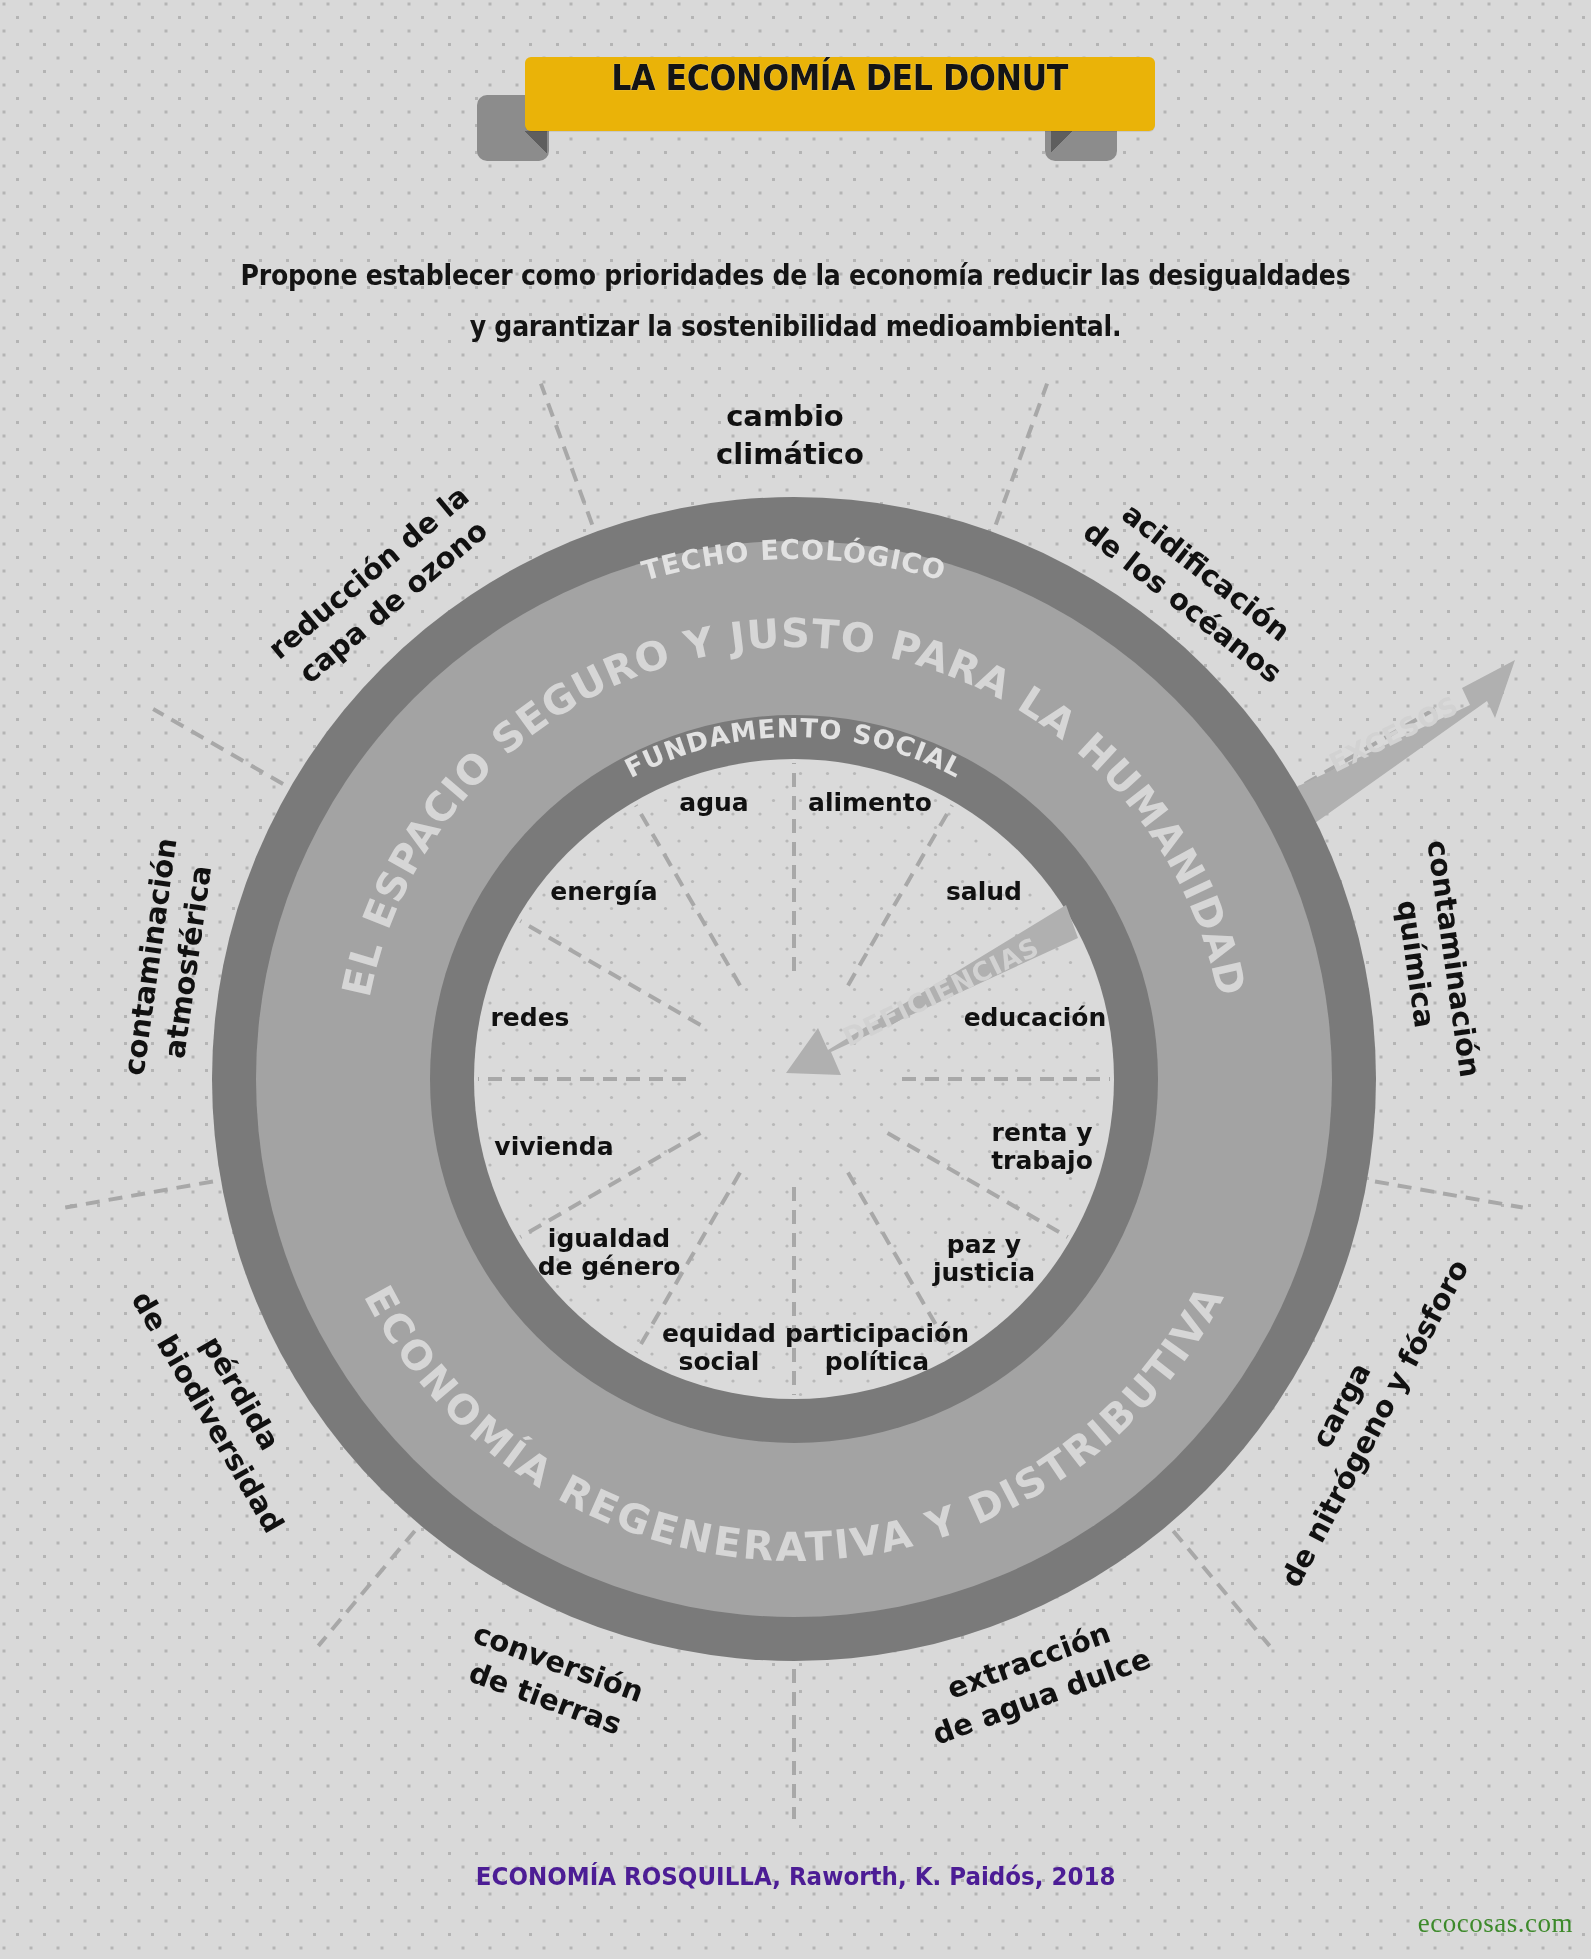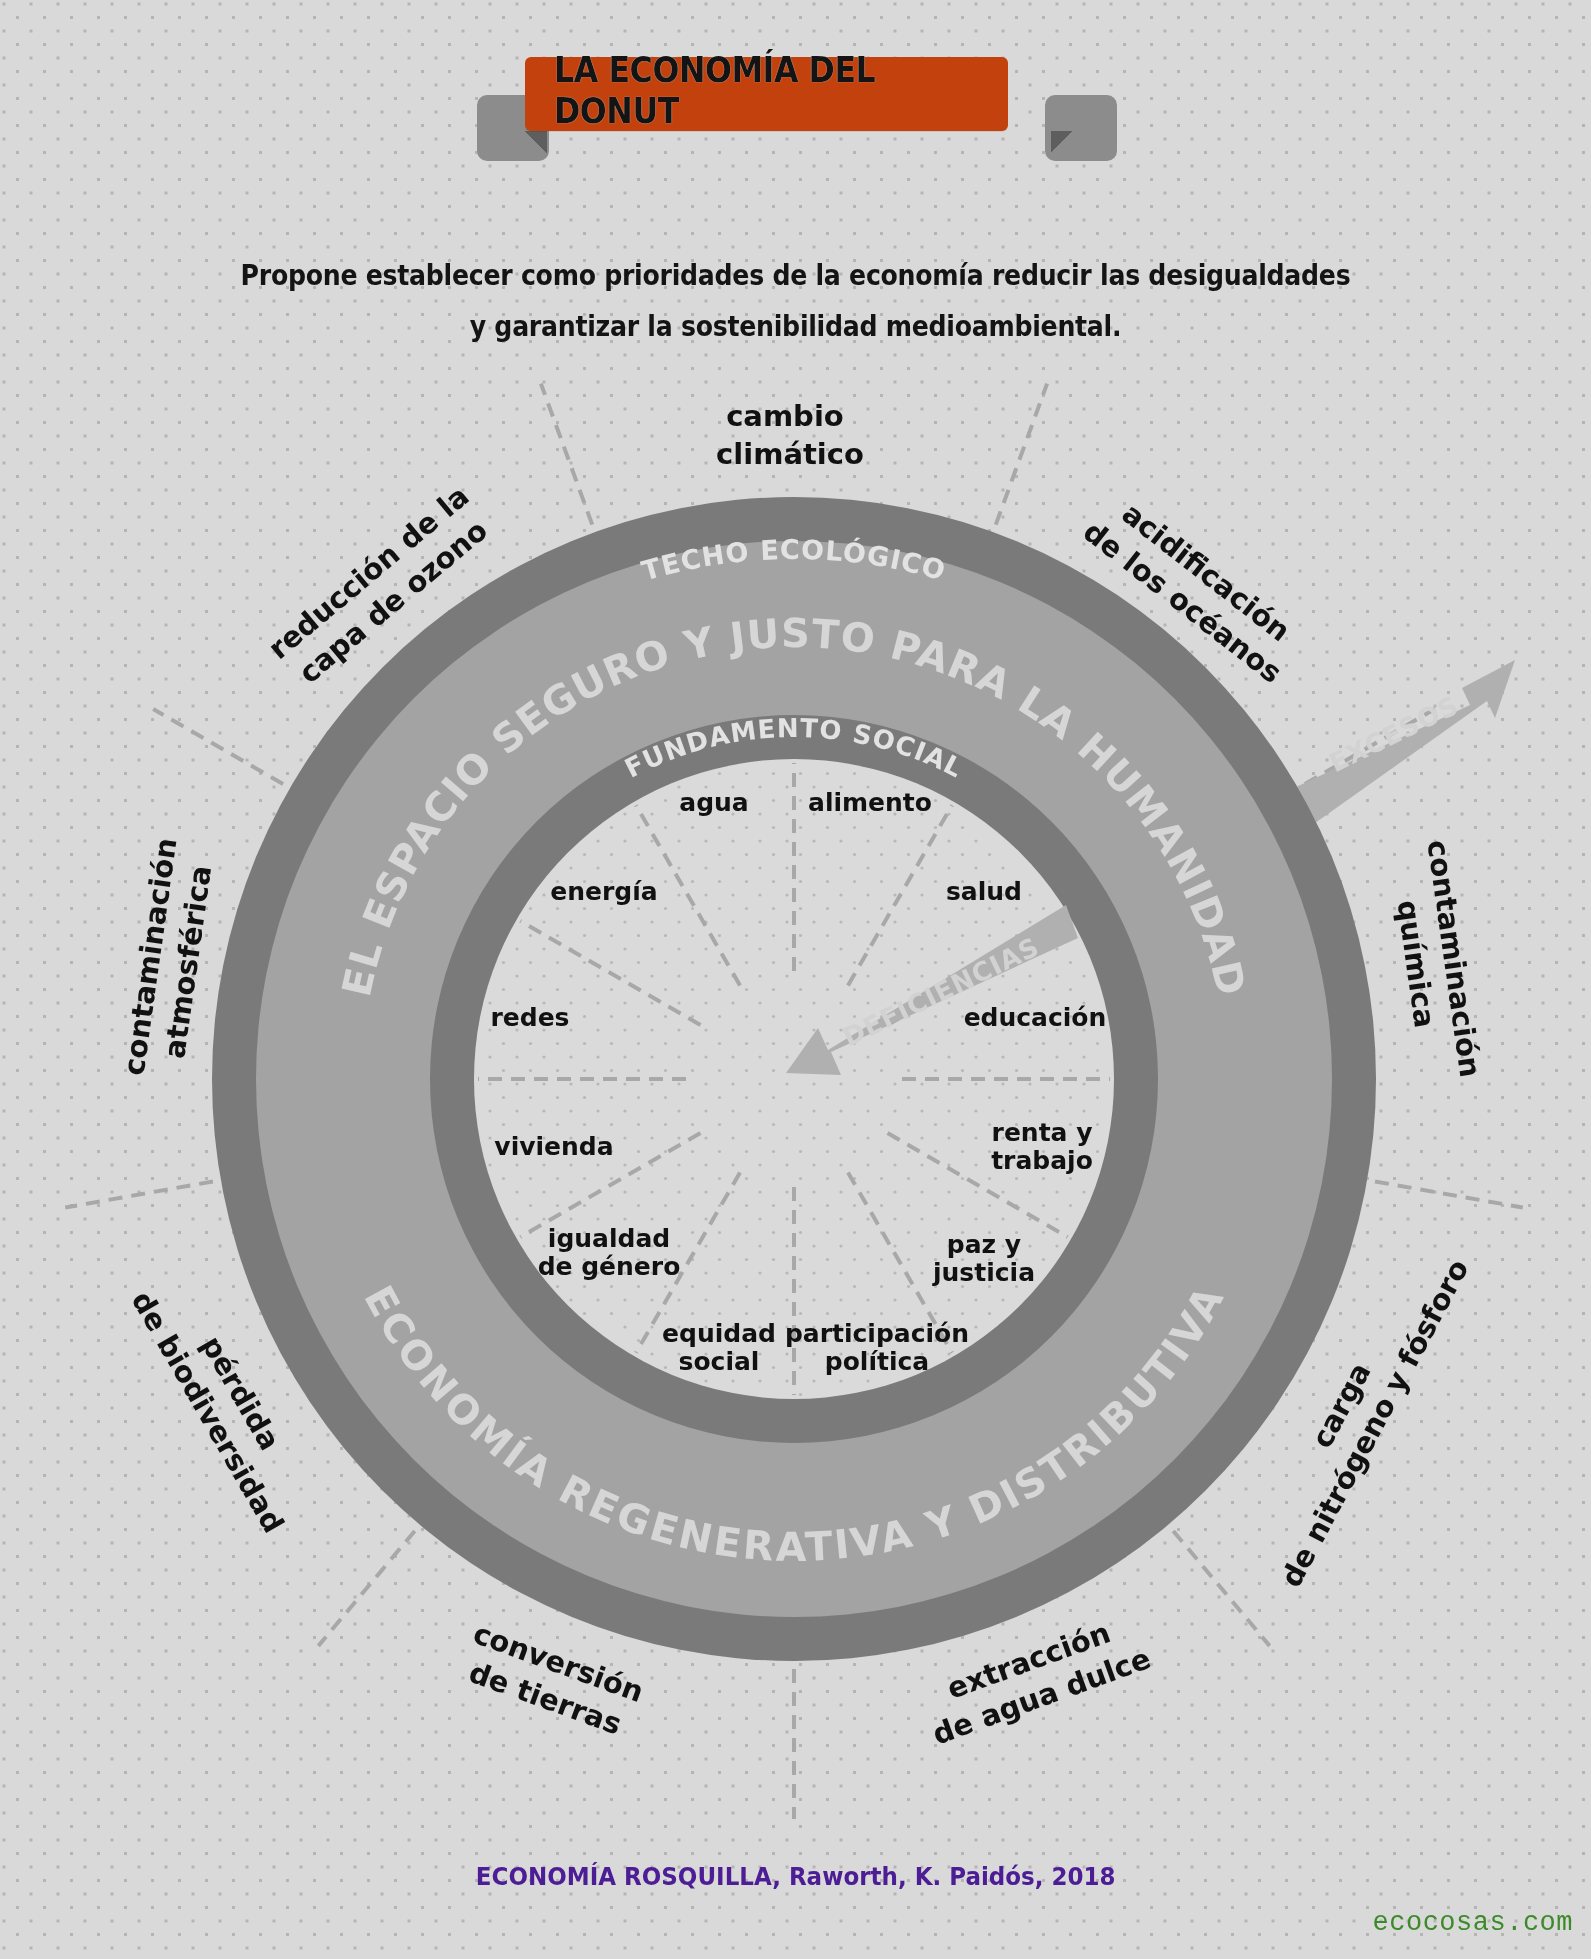--- a/index.html
+++ b/index.html
@@ -19,23 +19,23 @@
     background: #8c8c8c; border-radius: 10px;
   }
   .banner-tab.left { left: 477px; }
   .banner-tab.right { left: 1045px; }
   .banner-fold {
     position: absolute; top: 131px; width: 22px; height: 22px;
   }
   .banner-fold.left { left: 525px; background: linear-gradient(225deg, #5e5e5e 50%, transparent 50%); }
   .banner-fold.right { left: 1051px; background: linear-gradient(135deg, #5e5e5e 50%, transparent 50%); }
   .banner-main {
-    position: absolute; left: 525px; top: 57px; width: 483px; height: 74px;
-    background: #c2410c; border-radius: 6px;
-    display: flex; align-items: flex-end; justify-content: center;
+    position: absolute; left: 525px; top: 57px; width: 630px; height: 74px;
+    background: #eab308; border-radius: 6px;
+    display: flex; align-items: flex-start; justify-content: center;
     box-shadow: 0 1px 0 rgba(0,0,0,0.08);
   }
   .banner-title {
     font-family: "DejaVu Sans", sans-serif; font-weight: bold;
     font-size: 36px; letter-spacing: -0.5px; color: #141414;
     transform: scaleX(0.88);
     text-shadow: 0 0 1px #fff;
   }
   .subtitle {
     position: absolute; left: 0; top: 250px; width: 1591px;
@@ -44,21 +44,21 @@
   }
   .subtitle span { display: block; transform: scaleX(0.9); }
   #diagram { position: absolute; left: 0; top: 0; }
   .footer {
     position: absolute; left: 0; top: 1862px; width: 1591px; text-align: center;
     font-size: 25px; font-weight: bold; color: #4c1d95;
   }
   .footer span { display: inline-block; transform: scaleX(0.92); }
   .watermark {
     position: absolute; right: 18px; top: 1908px;
-    font-family: Liberation Mono, monospace; font-size: 27px; color: #3d8a2b;
+    font-family: Liberation Serif, serif; font-size: 27px; color: #3d8a2b;
     letter-spacing: 0.5px;
   }
   svg text { font-family: "DejaVu Sans", sans-serif; }
   .lbl-outer { font-size: 29px; font-weight: bold; fill: #111; }
   .lbl-inner { font-size: 25px; font-weight: bold; fill: #111; }
   .ring-label { font-size: 27px; font-weight: bold; fill: #e2e2e2; letter-spacing: 1px; }
   .big-label { font-size: 40px; font-weight: bold; fill: #d6d6d6; letter-spacing: 1px; }
   .arrow-label { font-size: 26px; font-weight: bold; fill: #d2d2d2; letter-spacing: 1px; }
 </style>
 </head>

